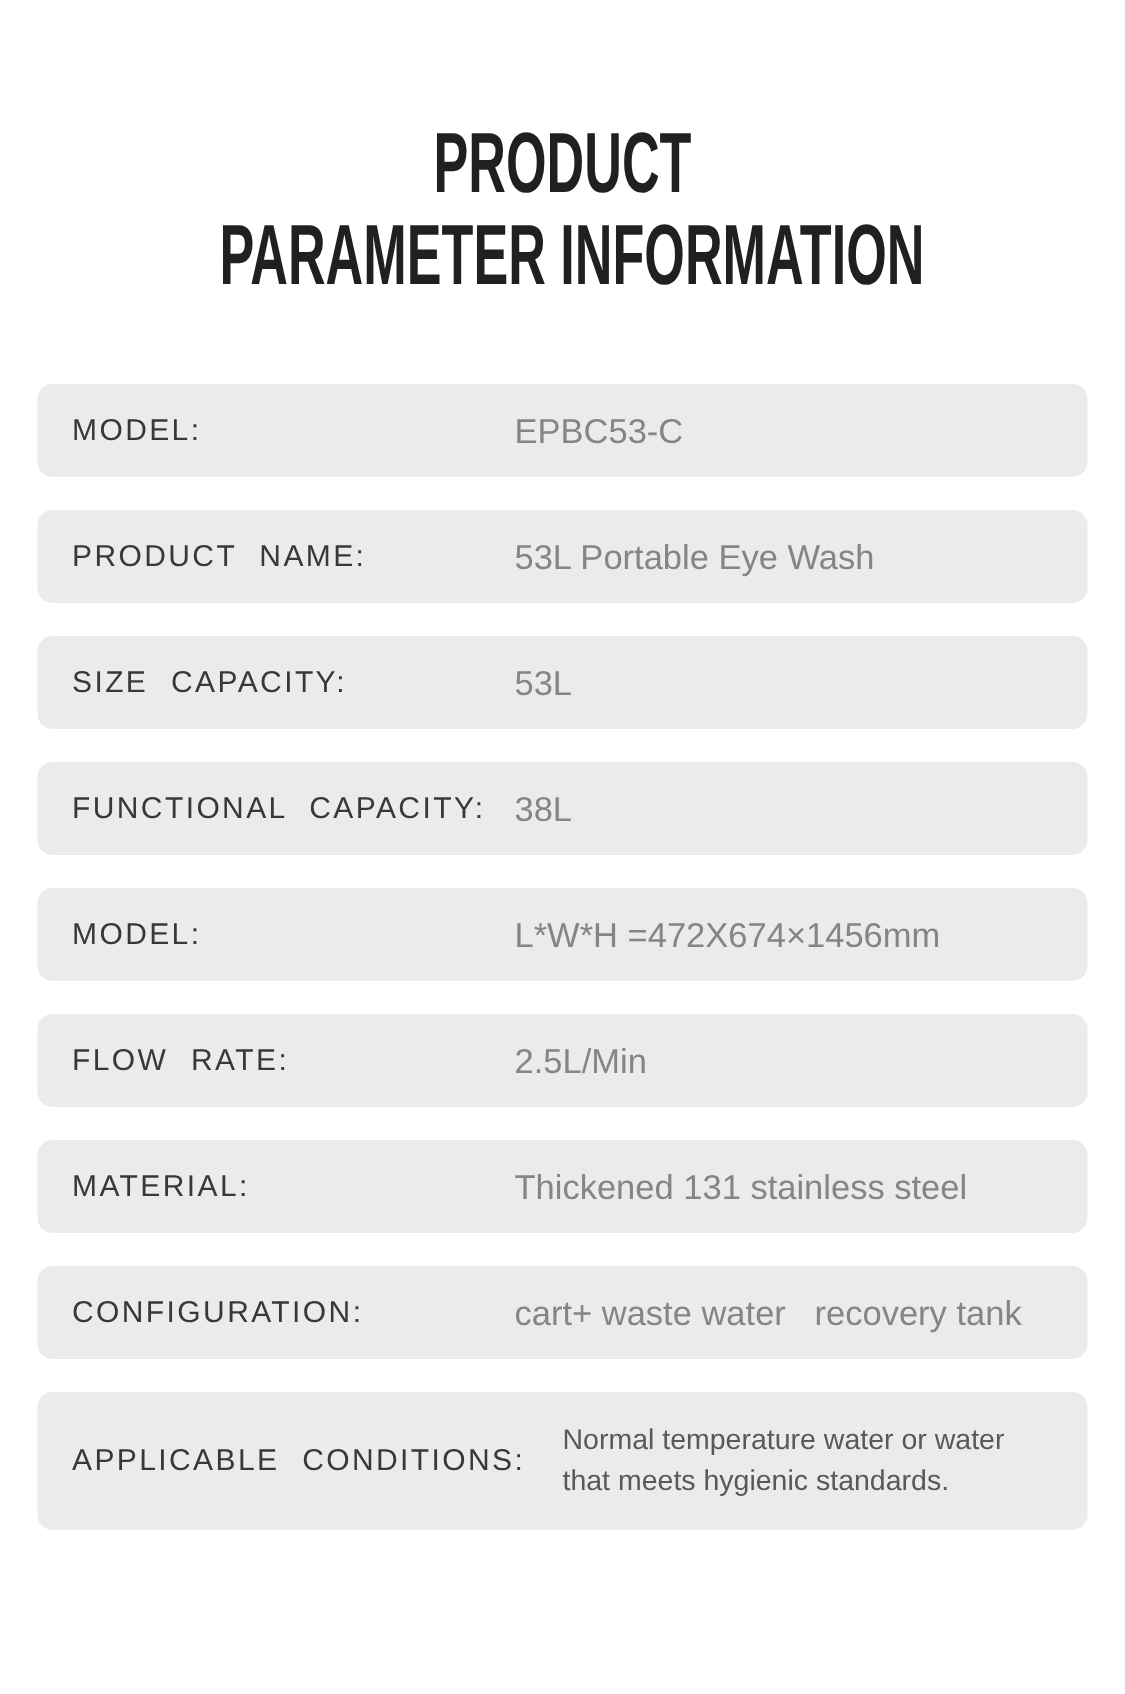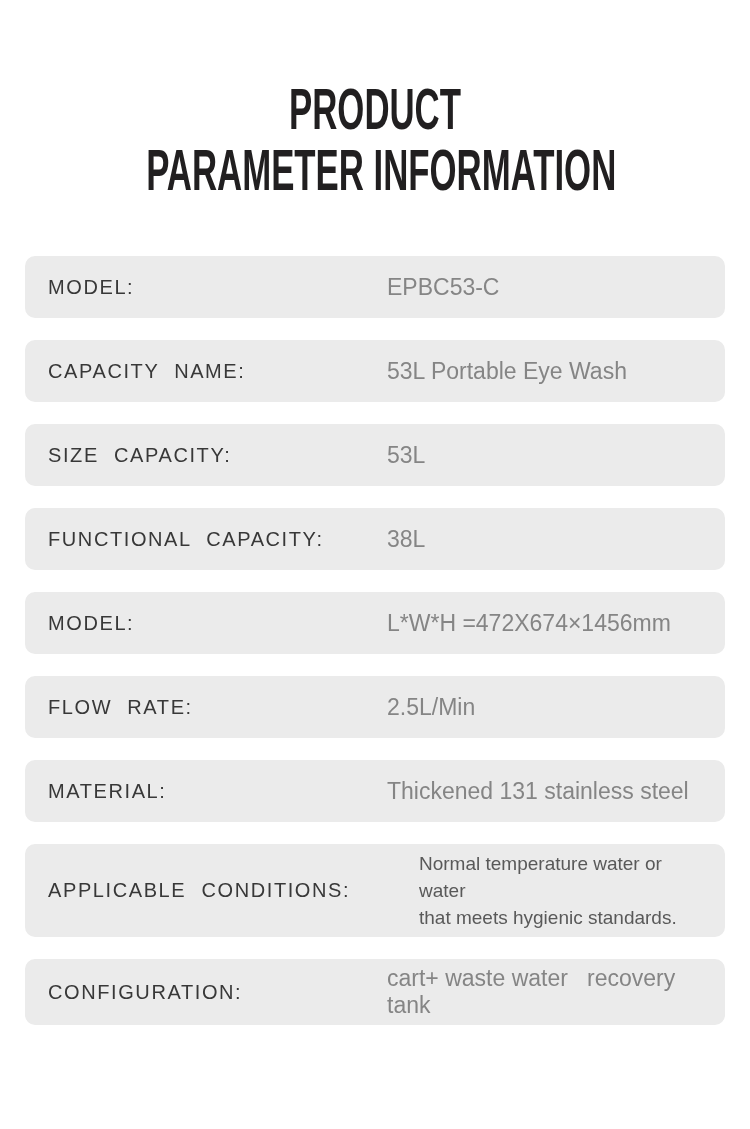--- a/index.html
+++ b/index.html
@@ -55,21 +55,20 @@
     font-weight: 400;
     color: var(--label-color, #383838);
     letter-spacing: 1.6px;
     word-spacing: 8px;
     white-space: nowrap;
   }
   .row-value {
     font-size: 23px;
     color: var(--value-color, #858585);
     white-space: pre-wrap;
-    margin-left: 44px;
   }
   
   .row.conditions {
     min-height: 92px;
   }
   .row.conditions .row-label {
     flex: 0 0 327px;
   }
   .row.conditions .row-value {
     font-size: 19px;
@@ -87,21 +86,21 @@
     <span class="title-line">PARAMETER INFORMATION</span>
   </div>
 
   <div class="table">
     <div class="row">
       <div class="row-label">MODEL:</div>
       <div class="row-value">EPBC53-C</div>
     </div>
 
     <div class="row">
-      <div class="row-label">CAPACITY NAME:</div>
+      <div class="row-label">PRODUCT NAME:</div>
       <div class="row-value">53L Portable Eye Wash</div>
     </div>
 
     <div class="row">
       <div class="row-label">SIZE CAPACITY:</div>
       <div class="row-value">53L</div>
     </div>
 
     <div class="row">
       <div class="row-label">FUNCTIONAL CAPACITY:</div>
@@ -116,25 +115,25 @@
     <div class="row">
       <div class="row-label">FLOW RATE:</div>
       <div class="row-value">2.5L/Min</div>
     </div>
 
     <div class="row">
       <div class="row-label">MATERIAL:</div>
       <div class="row-value">Thickened 131 stainless steel</div>
     </div>
 
+    <div class="row">
+      <div class="row-label">CONFIGURATION:</div>
+      <div class="row-value">cart+ waste water   recovery tank</div>
+    </div>
+
     <div class="row conditions">
       <div class="row-label">APPLICABLE CONDITIONS:</div>
       <div class="row-value">Normal temperature water or water
 that meets hygienic standards.</div>
-    </div>
-
-    <div class="row">
-      <div class="row-label">CONFIGURATION:</div>
-      <div class="row-value">cart+ waste water   recovery tank</div>
     </div>
   </div>
 
 </div>
 
 </body></html>

